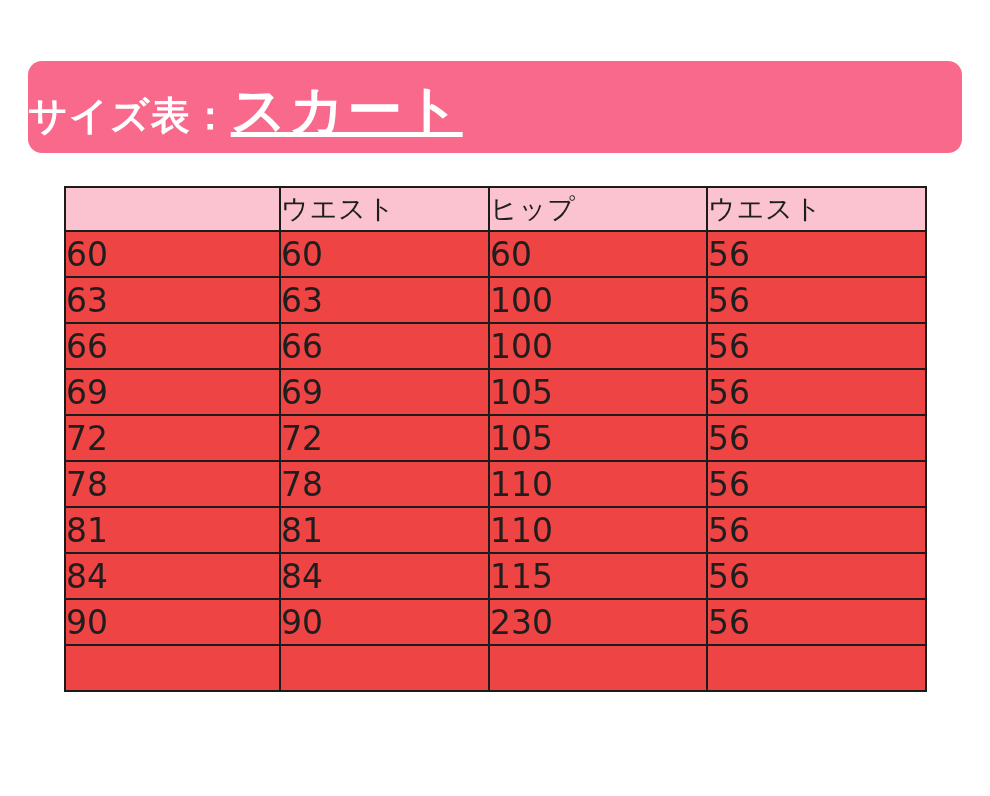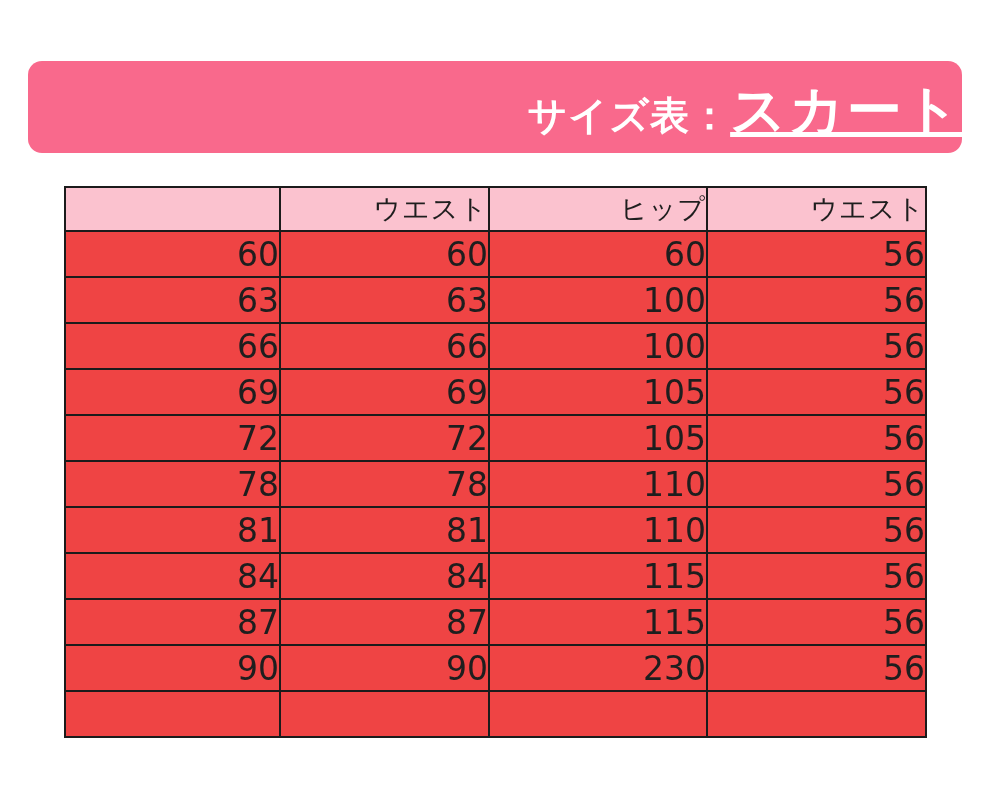--- a/index.html
+++ b/index.html
@@ -9,35 +9,35 @@
     --text-color:#1e1e1e;
   }
   html,body{margin:0;padding:0;}
   body{
     width:990px;height:796px;position:relative;background:#ffffff;overflow:hidden;
     font-family:"DejaVu Sans","Liberation Sans",sans-serif;
   }
   .banner{
     position:absolute;left:28px;top:61px;width:934px;height:92px;
     background:var(--banner-bg);border-radius:14px;
-    display:flex;align-items:center;justify-content:flex-end;
+    display:flex;align-items:center;justify-content:flex-start;
   }
   .banner-title{
     display:flex;align-items:baseline;color:#ffffff;font-weight:bold;line-height:1;
     padding-top:6px;
   }
   .banner-prefix{font-size:39px;letter-spacing:1px;}
   .banner-main{font-size:55px;letter-spacing:2px;text-decoration:underline;}
   table.size-table{
     position:absolute;left:64px;top:186px;width:861px;
     border-collapse:collapse;table-layout:fixed;
   }
   .size-table th,.size-table td{
     border:2px solid var(--border-color);
-    text-align:right;vertical-align:middle;padding:0;
+    text-align:left;vertical-align:middle;padding:0;
     color:var(--text-color);overflow:hidden;white-space:nowrap;
   }
   .size-table thead th{
     height:42px;background:var(--header-bg);
     font-size:27px;font-weight:normal;letter-spacing:1px;
   }
   .size-table tbody td{
     height:44px;background:#ef4444;font-size:33px;
   }
   .col-size{width:215px;}
@@ -113,26 +113,20 @@
       <td>110</td>
       <td>56</td>
     </tr>
     <tr>
       <td>84</td>
       <td>84</td>
       <td>115</td>
       <td>56</td>
     </tr>
     <tr>
-      <td>87</td>
-      <td>87</td>
-      <td>115</td>
-      <td>56</td>
-    </tr>
-    <tr>
       <td>90</td>
       <td>90</td>
       <td>230</td>
       <td>56</td>
     </tr>
     <tr>
       <td></td>
       <td></td>
       <td></td>
       <td></td>

